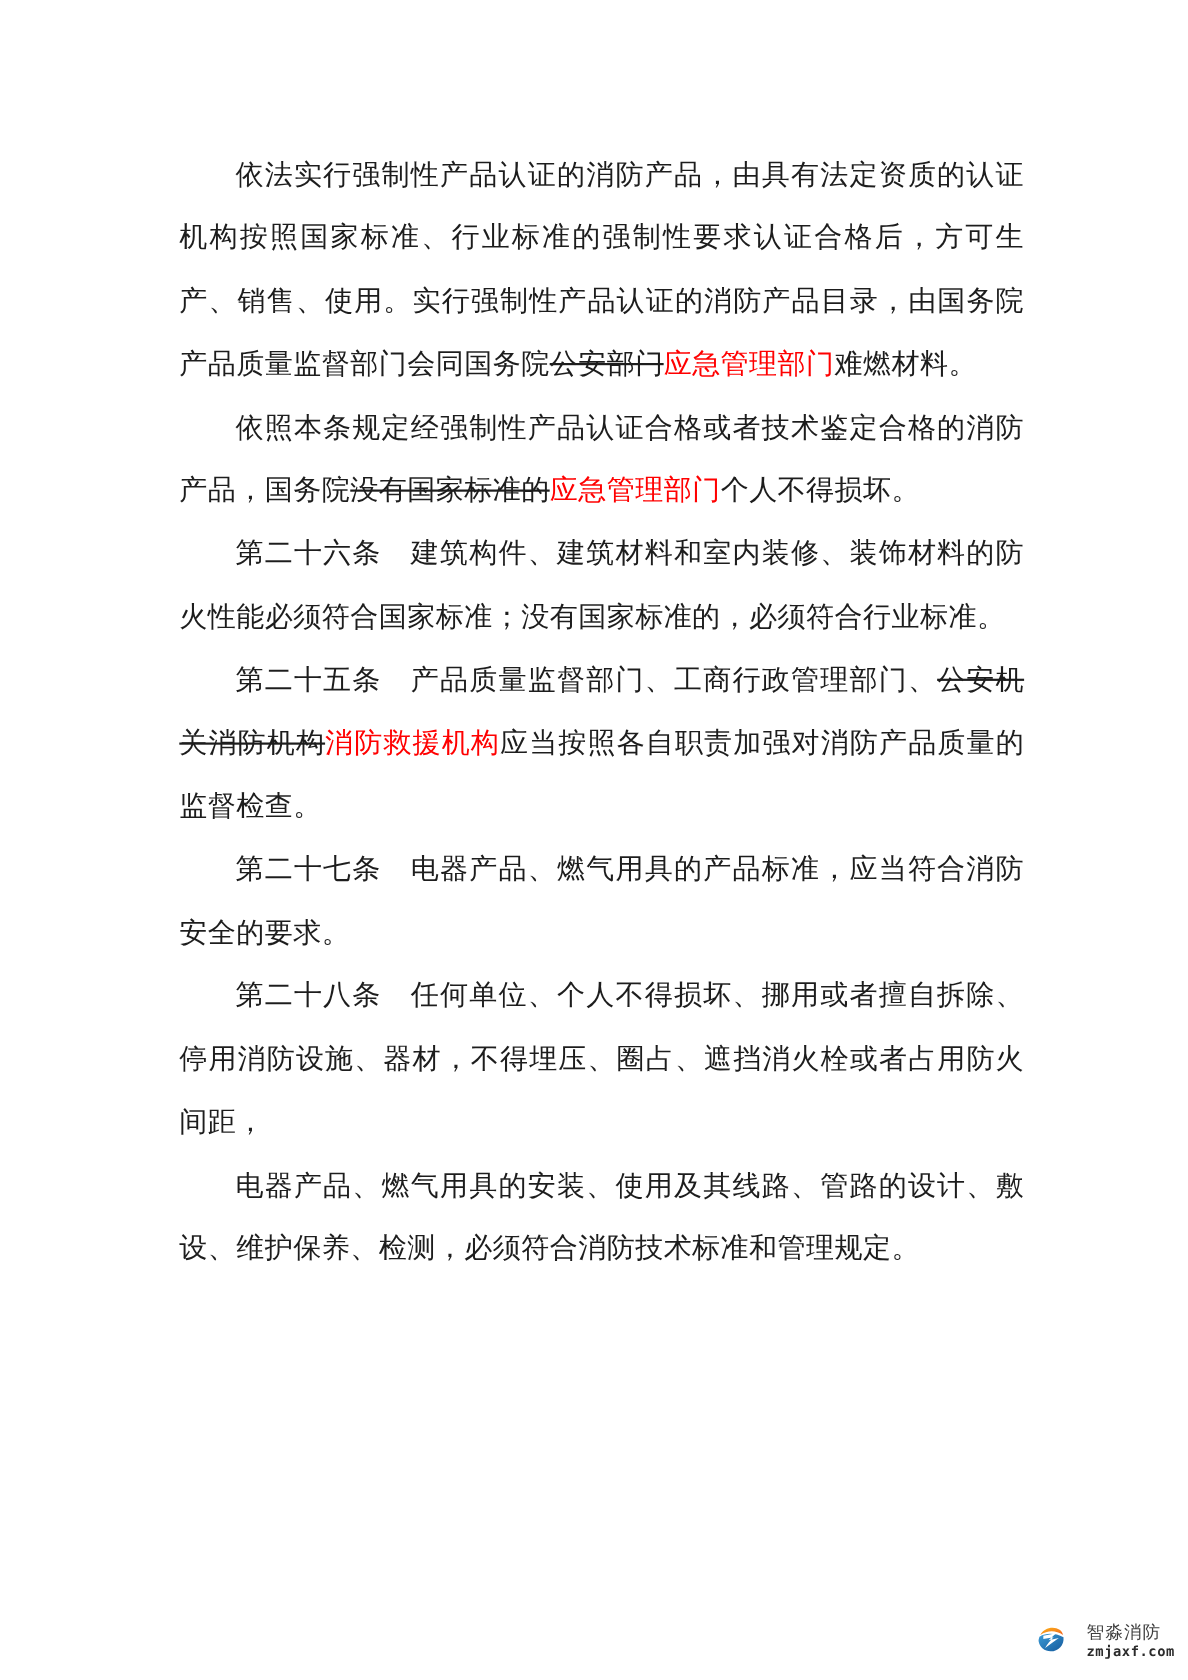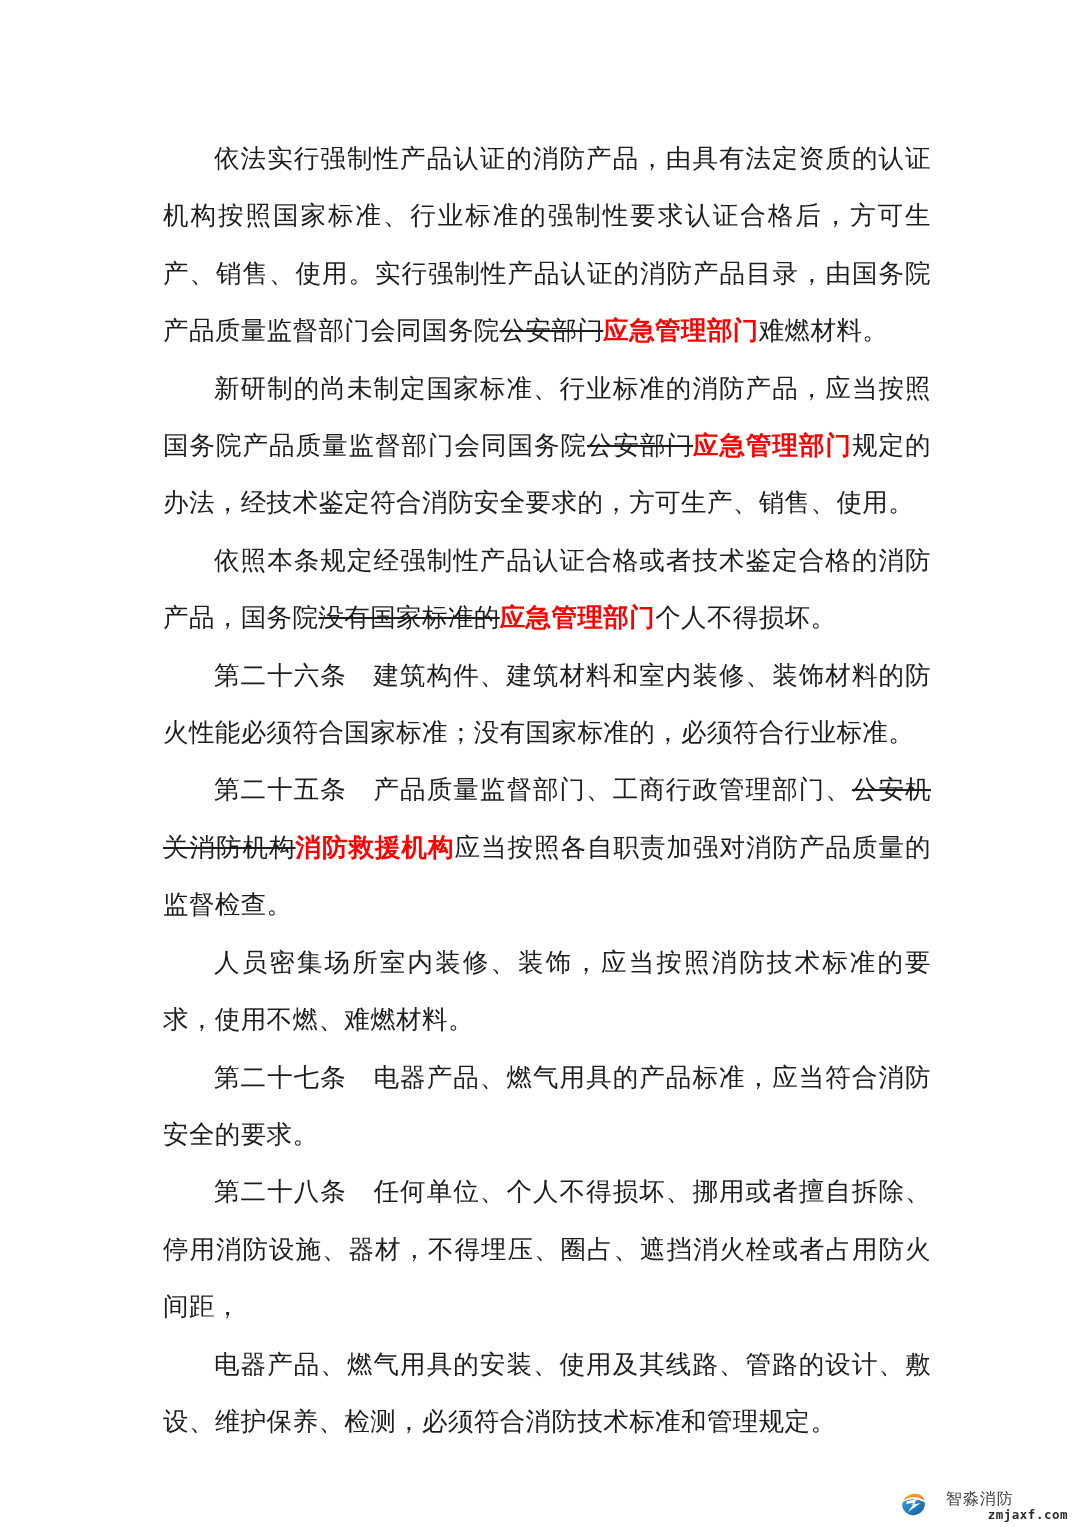--- a/index.html
+++ b/index.html
@@ -27,27 +27,27 @@
     line-height: 57.4px;
     color: #1d1d1d;
     text-indent: 2em;
     text-align: justify;
     text-justify: inter-ideograph;
     word-break: break-all;
     letter-spacing: 0.4px;
   }
   .run       { }
   .deleted   { text-decoration: line-through; text-decoration-thickness: 1.5px; }
-  .inserted  { color: var(--ins-red, #ff0000); font-weight: bold; }
+  .inserted  { color: var(--ins-red, #ff0000); }
 
   
   .watermark {
     position: absolute;
     right: 12px;
-    bottom: 6px;
+    bottom: 20px;
     display: flex;
     align-items: center;
     gap: 20px;
   }
   .wm-text {
     display: flex;
     flex-direction: column;
     justify-content: center;
     line-height: 1;
   }
@@ -57,36 +57,33 @@
     color: #3f3f3f;
     letter-spacing: 1px;
     margin-bottom: 2px;
   }
   .wm-site {
     font-family: "DejaVu Sans Mono", "Liberation Mono", monospace;
     font-size: 12.5px;
     font-weight: bold;
     color: #2b2b2b;
     letter-spacing: 0.5px;
-    margin-left: 42px;
   }
 </style>
 </head>
 <body>
 
 <div class="page">
 
   <div class="doc-body">
 
   <p><span class="run ">依法实行强制性产品认证的消防产品，由具有法定资质的认证机构按照国家标准、行业标准的强制性要求认证合格后，方可生产、销售、使用。实行强制性产品认证的消防产品目录，由国务院产品质量监督部门会同国务院</span><span class="run deleted">公安部门</span><span class="run inserted">应急管理部门</span><span class="run ">难燃材料。</span></p>
-      <p><span class="run ">新研制的尚未制定国家标准、行业标准的消防产品，应当按照国务院产品质量监督部门会同国务院</span><span class="run deleted">公安部门</span><span class="run inserted">应急管理部门</span><span class="run ">规定的办法，经技术鉴定符合消防安全要求的，方可生产、销售、使用。</span></p>
       <p><span class="run ">依照本条规定经强制性产品认证合格或者技术鉴定合格的消防产品，国务院</span><span class="run deleted">没有国家标准的</span><span class="run inserted">应急管理部门</span><span class="run ">个人不得损坏。</span></p>
       <p><span class="run ">第二十六条　建筑构件、建筑材料和室内装修、装饰材料的防火性能必须符合国家标准；没有国家标准的，必须符合行业标准。</span></p>
       <p><span class="run ">第二十五条　产品质量监督部门、工商行政管理部门、</span><span class="run deleted">公安机关消防机构</span><span class="run inserted">消防救援机构</span><span class="run ">应当按照各自职责加强对消防产品质量的监督检查。</span></p>
-      <p><span class="run ">人员密集场所室内装修、装饰，应当按照消防技术标准的要求，使用不燃、难燃材料。</span></p>
       <p><span class="run ">第二十七条　电器产品、燃气用具的产品标准，应当符合消防安全的要求。</span></p>
       <p><span class="run ">第二十八条　任何单位、个人不得损坏、挪用或者擅自拆除、停用消防设施、器材，不得埋压、圈占、遮挡消火栓或者占用防火间距，</span></p>
       <p><span class="run ">电器产品、燃气用具的安装、使用及其线路、管路的设计、敷设、维护保养、检测，必须符合消防技术标准和管理规定。</span></p>
     </div>
 
   <div class="watermark">
     <span>
       <svg width="25" height="25" viewBox="0 0 64 64" aria-hidden="true">
         <defs>
           <linearGradient id="wm-og" x1="0" y1="0" x2="1" y2="1">

